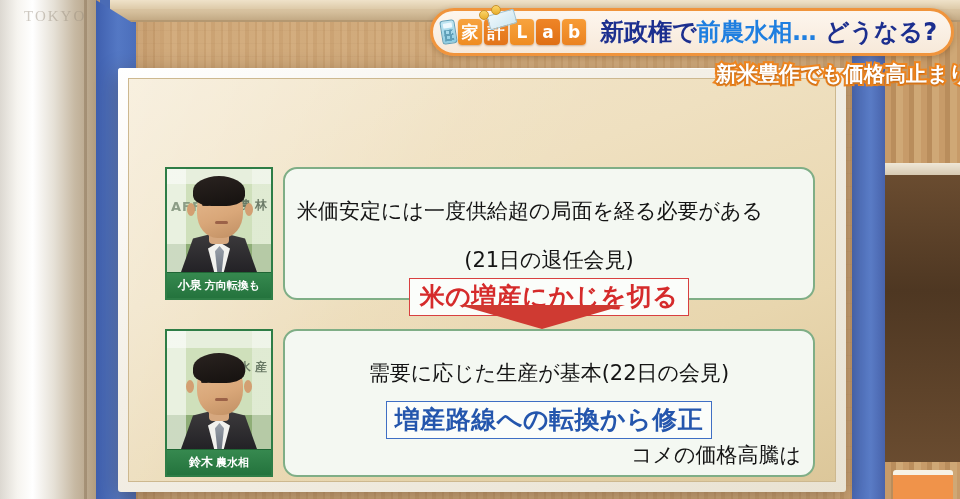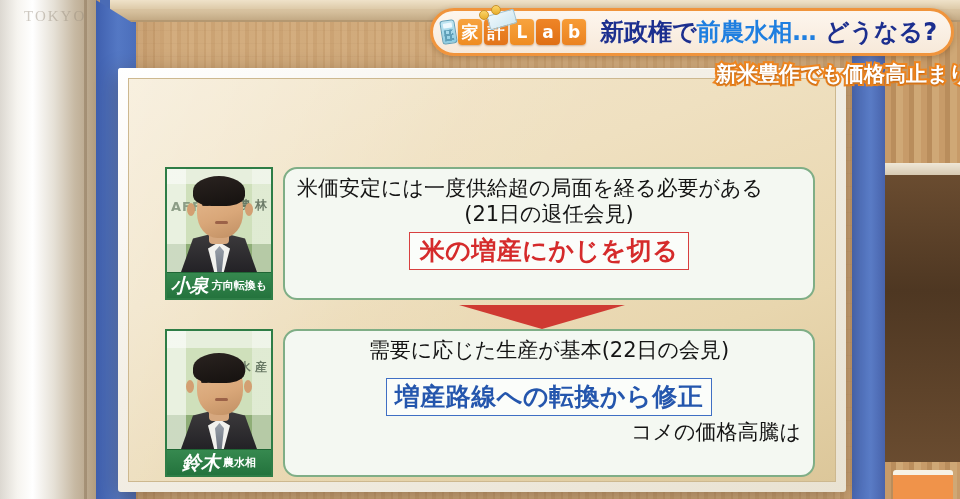--- a/index.html
+++ b/index.html
@@ -216,36 +216,37 @@
     position: absolute; left: 50%; bottom: 48px; width: 13px; height: 3px;
     margin-left: -4px; background: #9c6248; border-radius: 2px;
   }
   .nameplate {
     position: absolute; left: 0; right: 0; bottom: 0;
     height: 26px;
     background: linear-gradient(180deg,#36894f,#24733d);
     display: flex; align-items: center; justify-content: center; gap: 3px;
     border-top: 1px solid #1f6534;
   }
-  .np-main { font-size: 19px; font-weight: bold; color: #fff; font-style: italic; }
+  .np-main { font-size: 12px; font-weight: bold; color: #fff; }
   .np-sub  { font-size: 11px; font-weight: bold; color: #fff; }
 
   .bubble {
     flex: 1;
     margin-left: 10px;
     background: #f4f8f2;
     border: 2px solid #7fae86;
     border-radius: 14px;
     padding: 7px 12px 5px 12px;
     display: flex; flex-direction: column;
     position: relative;
   }
   .line {
     font-size: 21px; color: #141414; line-height: 1.22;
     white-space: nowrap;
+    margin-top: 23px;
   }
   .line-right { text-align: center; }
   .line-center { text-align: center; }
   .line-indent { padding-left: 22px; text-align: right; }
 
   .hl-red {
     align-self: center;
     margin-top: 5px;
     border: 1.5px solid #d84040;
     padding: 1px 10px 2px 10px;

